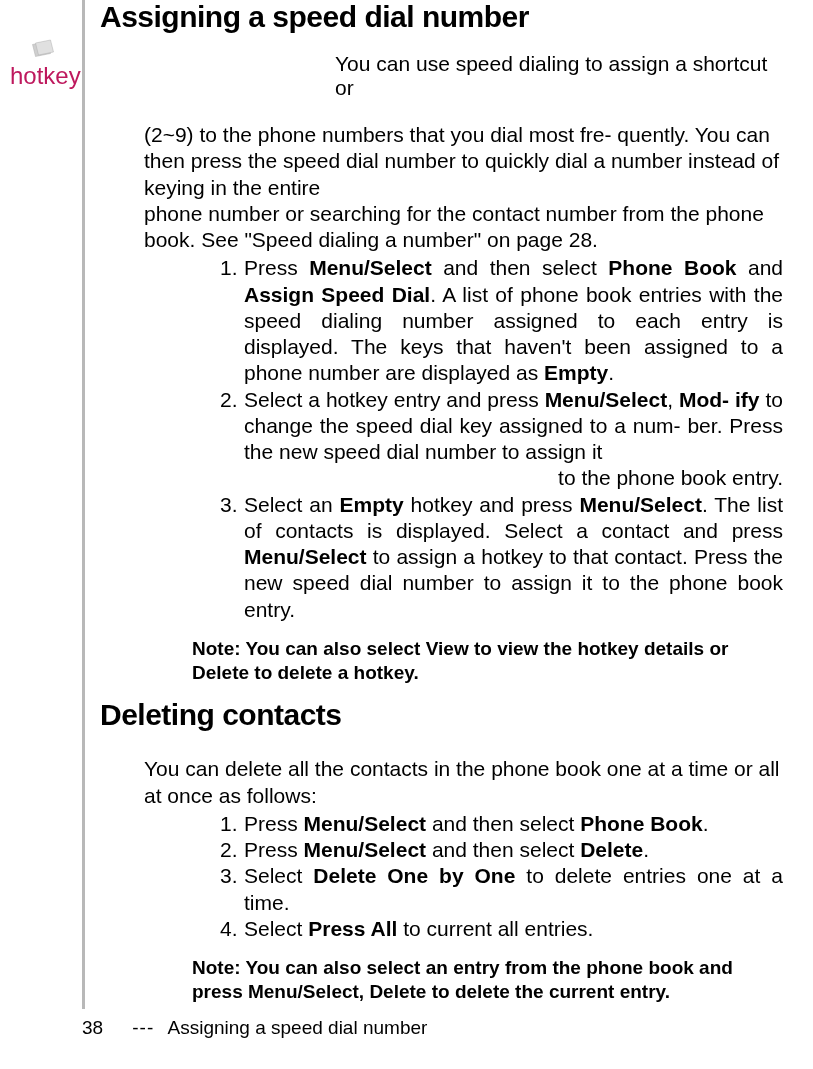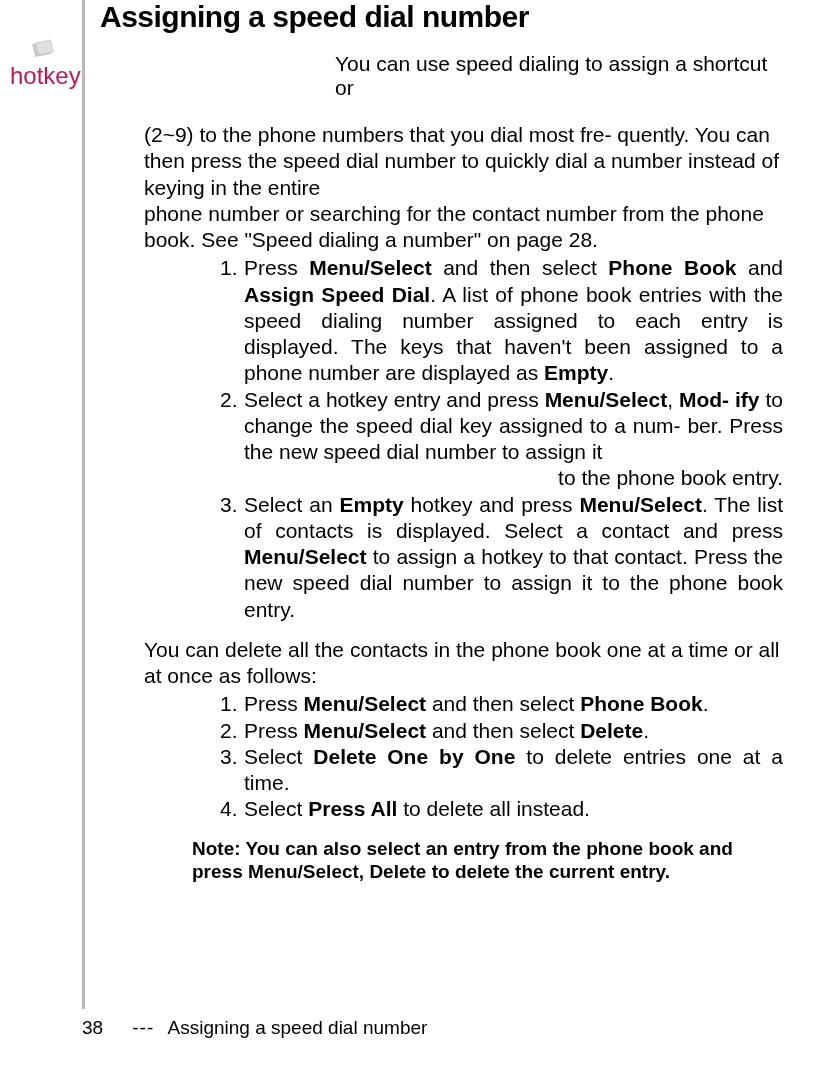--- a/index.html
+++ b/index.html
@@ -62,38 +62,40 @@
       </li>
       <li class="jt">
         <span>Select a hotkey entry and press </span><b>Menu/Select</b><span>, </span><b>Mod- ify</b><span> to change the speed dial key assigned to a num- ber. Press the new speed dial number to assign it</span>
         <span class="sub" style="text-align:right;">to the phone book entry.</span>
       </li>
       <li>
         <span>Select an </span><b>Empty</b><span> hotkey and press </span><b>Menu/Select</b><span>. The list of contacts is displayed. Select a contact and press </span><b>Menu/Select</b><span> to assign a hotkey to that contact. Press the new speed dial number to assign it to the phone book entry.</span>
       </li>
     </ol>
 
+    <div class="note">Note: You can also select View to view the hotkey details or Delete to delete a hotkey.</div>
 
+    <h2>Deleting contacts</h2>
 
     <div class="body-block">
       <p>You can delete all the contacts in the phone book one at a time or all at once as follows:</p>
     </div>
 
     <ol class="steps">
       <li>
         <span>Press </span><b>Menu/Select</b><span> and then select </span><b>Phone Book</b><span>.</span>
       </li>
       <li>
         <span>Press </span><b>Menu/Select</b><span> and then select </span><b>Delete</b><span>.</span>
       </li>
       <li>
         <span>Select </span><b>Delete One by One</b><span> to delete entries one at a time.</span>
       </li>
       <li>
-        <span>Select </span><b>Press All</b><span> to delete all instead.</span>
+        <span>Select </span><b>Press All</b><span> to current all entries.</span>
       </li>
     </ol>
 
     <div class="note">Note: You can also select an entry from the phone book and press Menu/Select, Delete to delete the current entry.</div>
 
   </div>
 
   <div class="footer">
     <span class="pg">38</span>
     <span class="sep">---</span>

